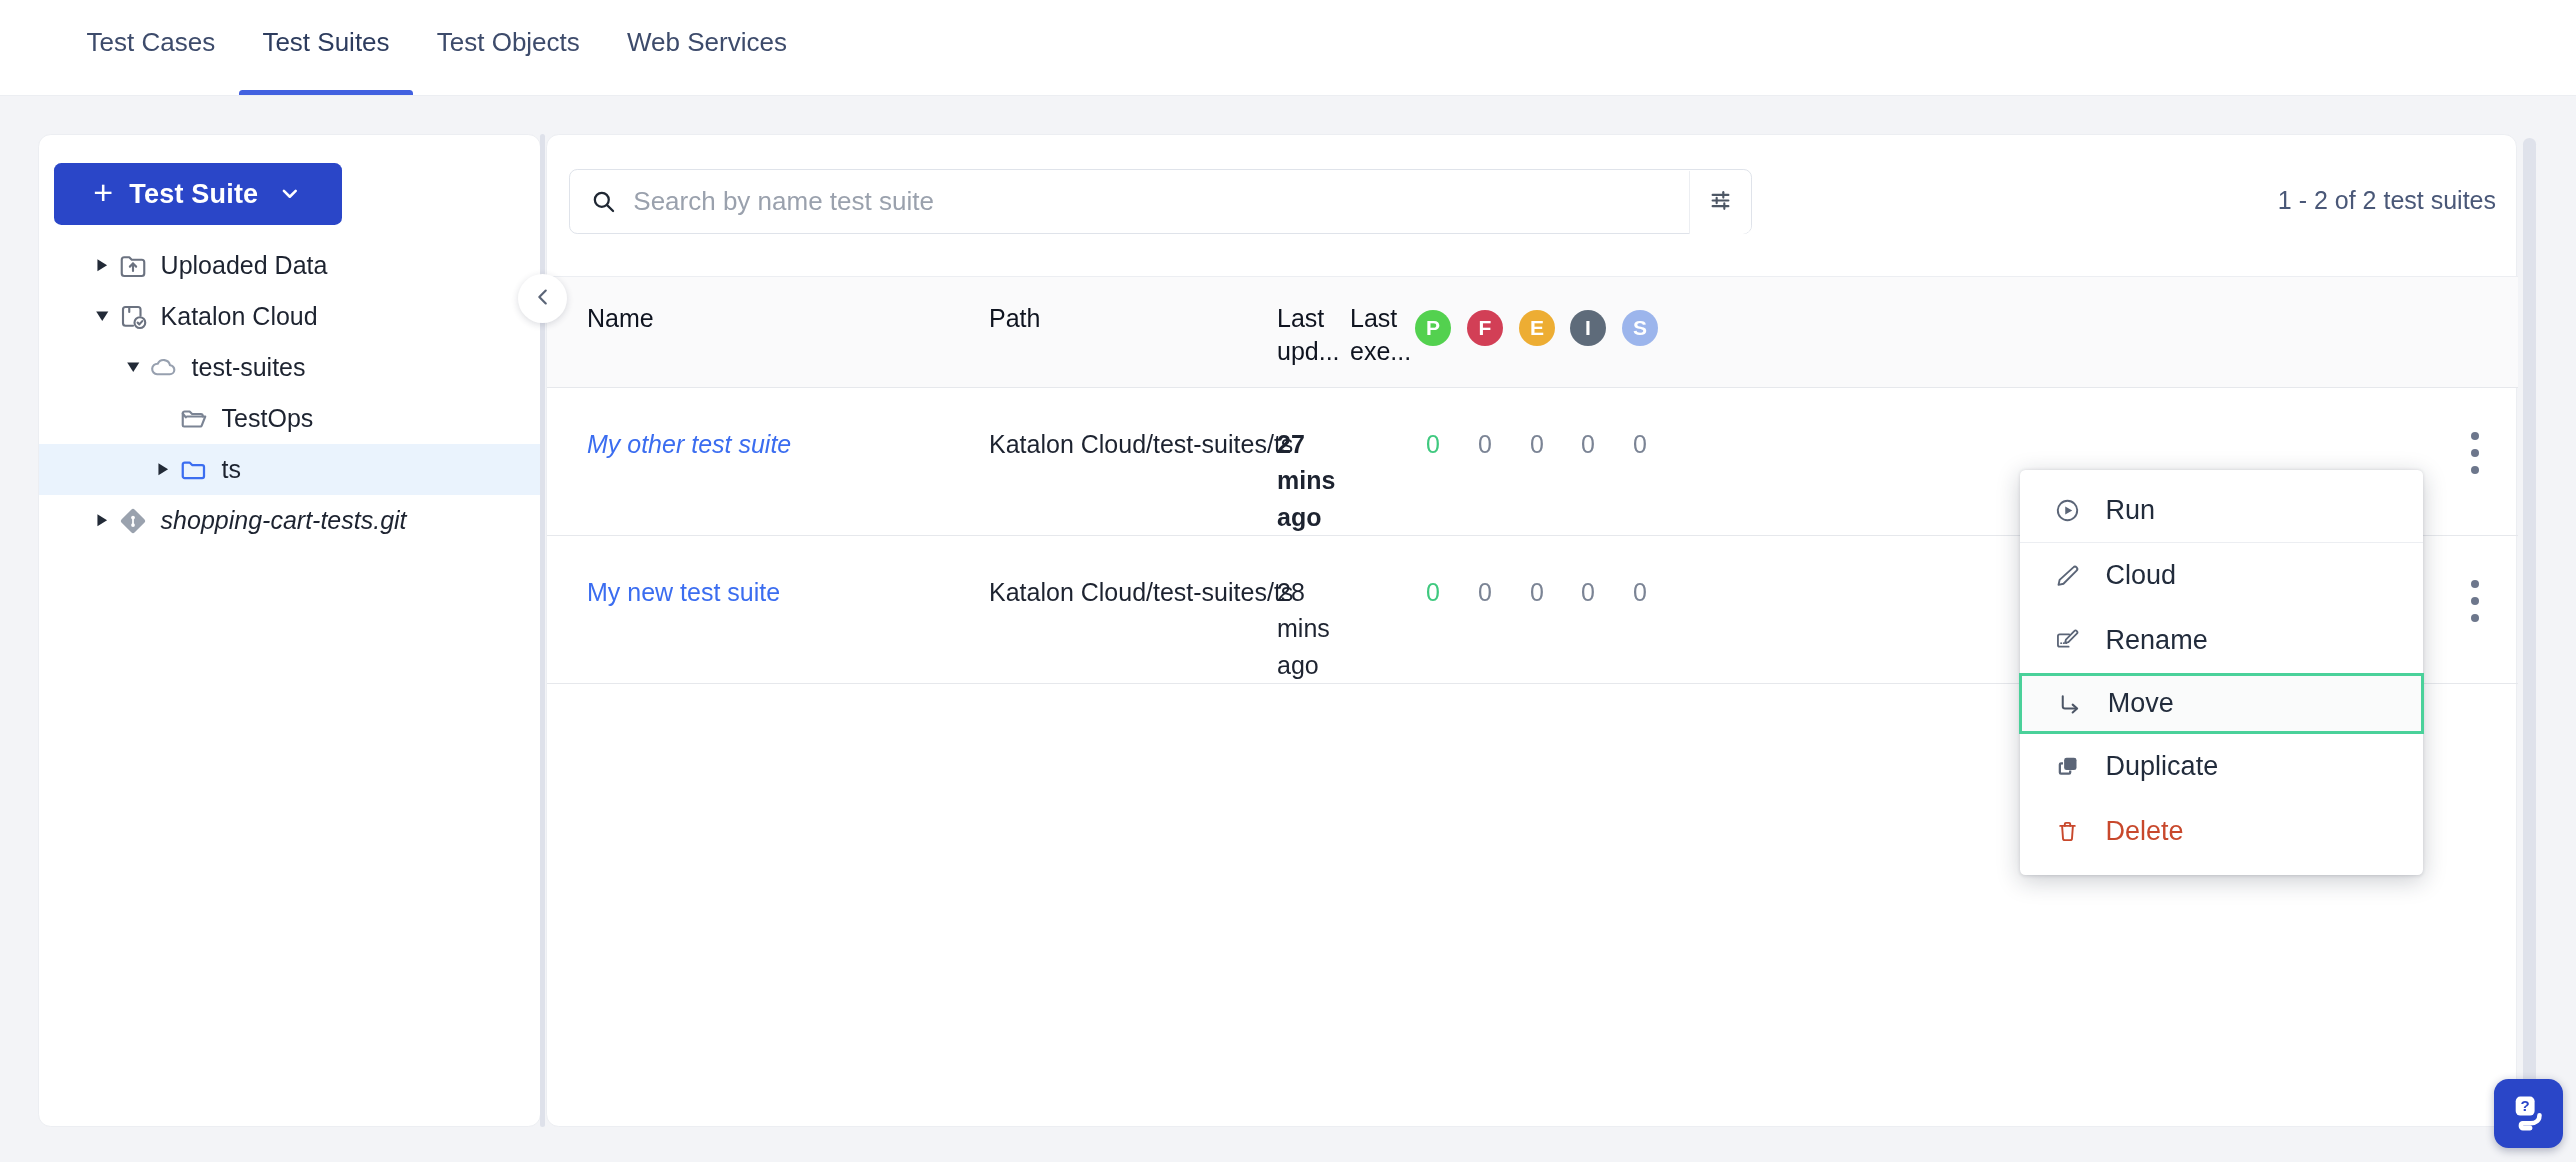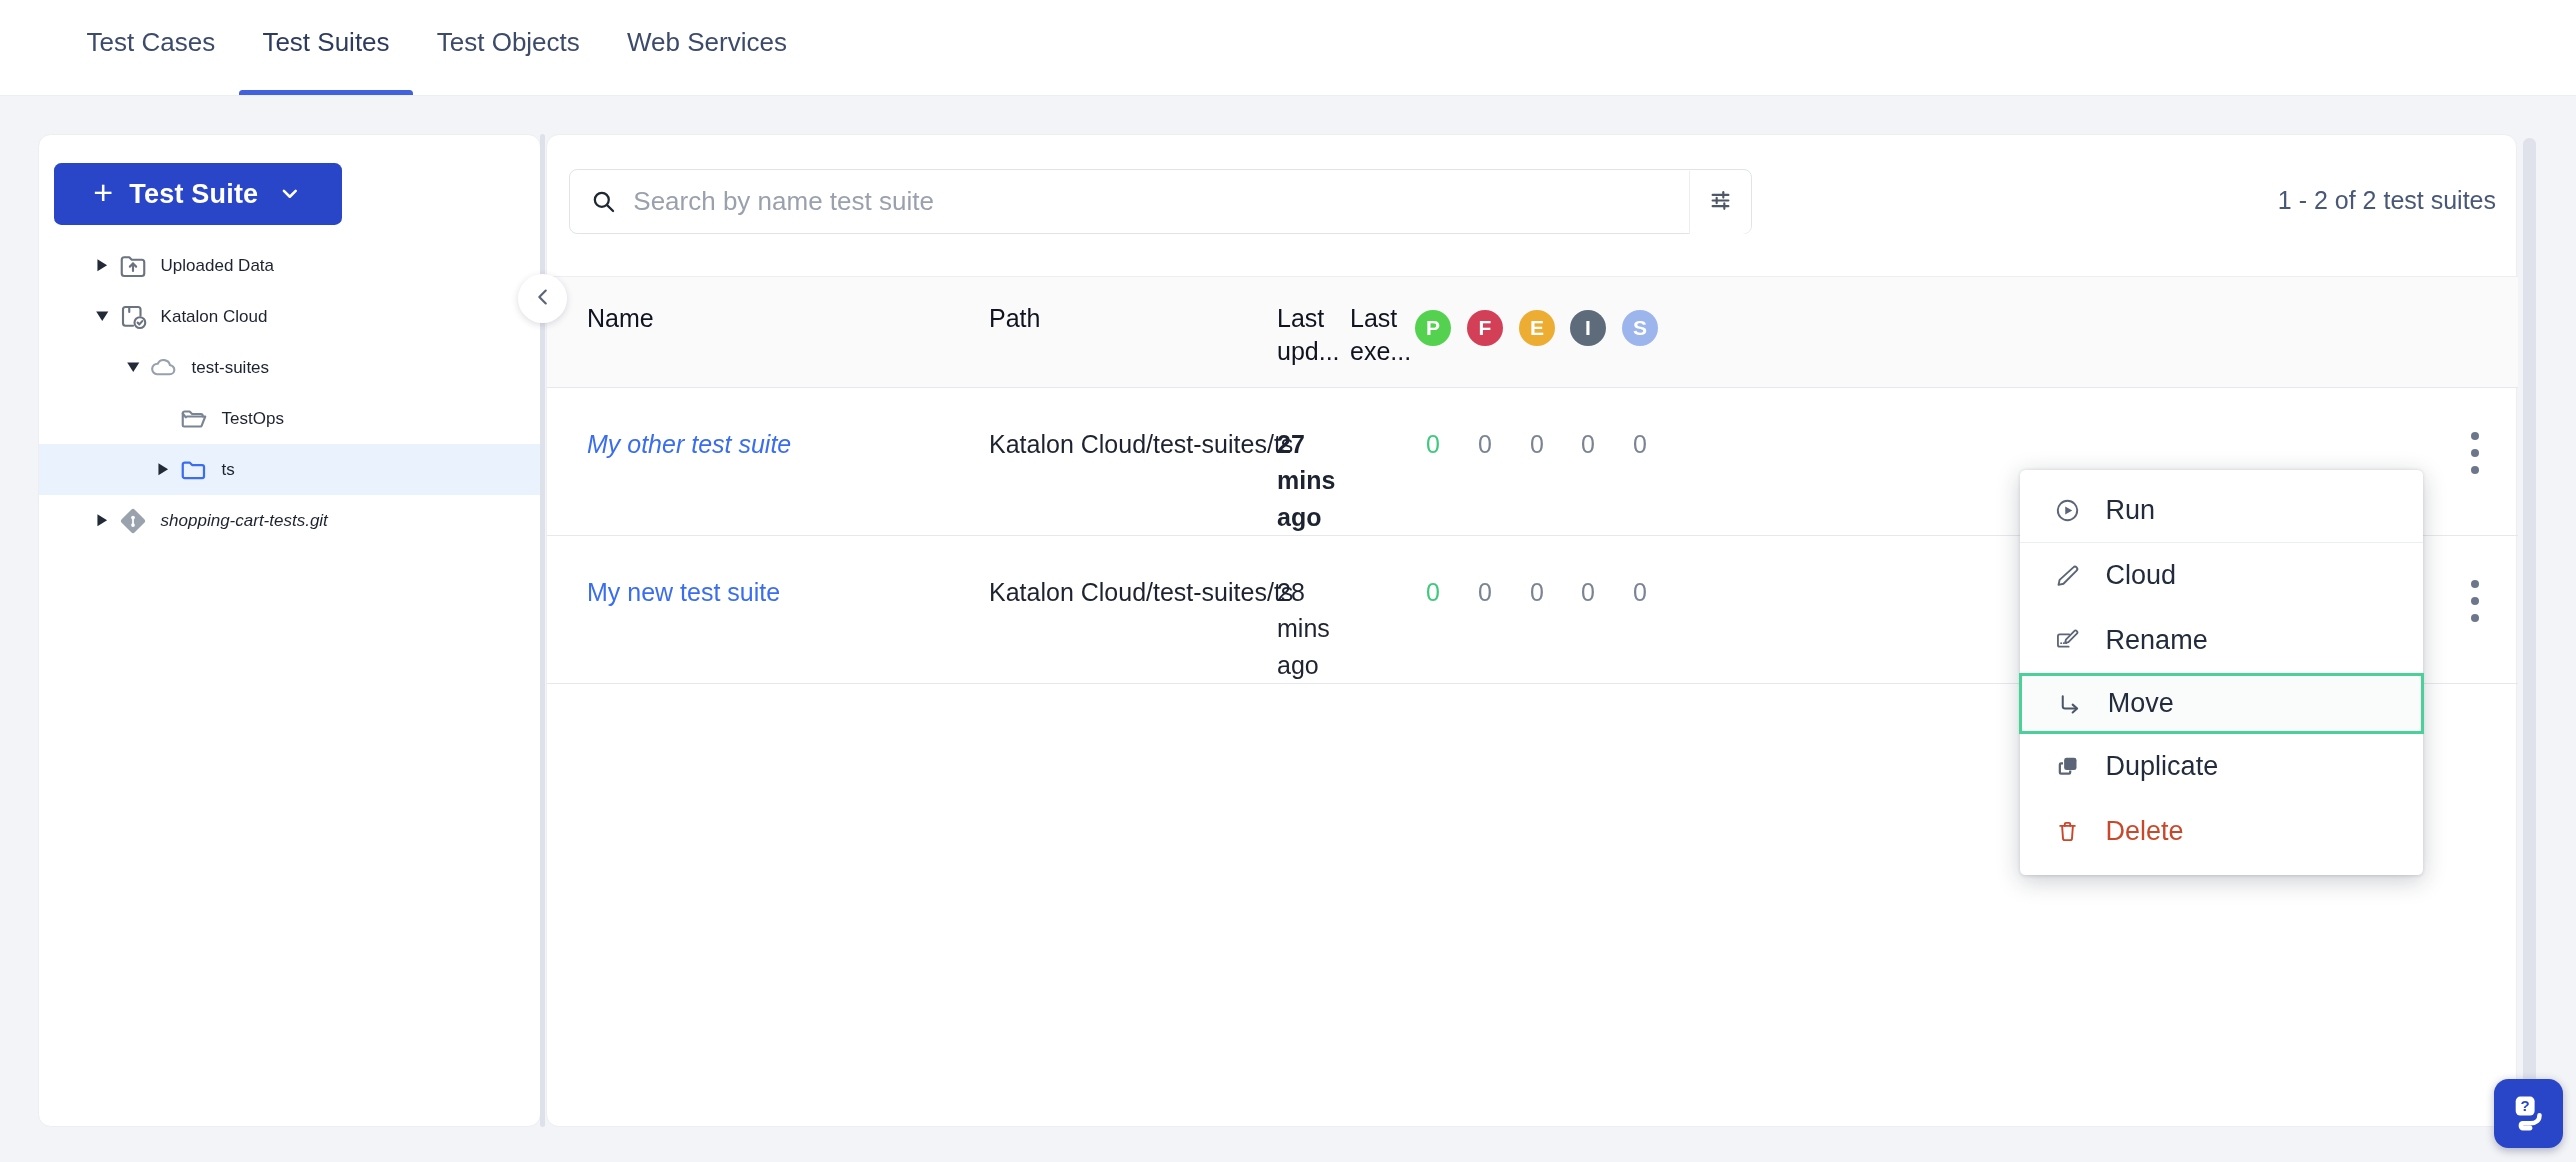--- a/index.html
+++ b/index.html
@@ -58,21 +58,21 @@
   }
   .btn-testsuite .plus {
     font-size: 34px; line-height: 1; font-weight: 300; margin-top: -3.6px;
   }
   .btn-testsuite .lbl { font-size: 27px; font-weight: bold; letter-spacing: 0.2px; }
   .btn-testsuite .chev { display: inline-flex; margin-left: 3.6px; }
 
   .tree { position: absolute; left: 0; top: 105px; width: 503px; }
   .tree-row {
     position: relative; height: 51px; display: flex; align-items: center;
-    cursor: pointer; font-size: 17px; color: #1d2330;
+    cursor: pointer; font-size: 25px; color: #1d2330;
   }
   .tree-row.sel { background: #eaf3fd; }
   .caret {
     width: 23.6px; flex: 0 0 23.6px; display: flex; align-items: center; justify-content: center;
     color: #222a37;
   }
   .caret.empty { visibility: hidden; }
   .caret svg { display: block; }
   .ticon { width: 38px; flex: 0 0 38px; display: flex; align-items: center; justify-content: center; }
   .tlabel { margin-left: 9px; white-space: nowrap; }

